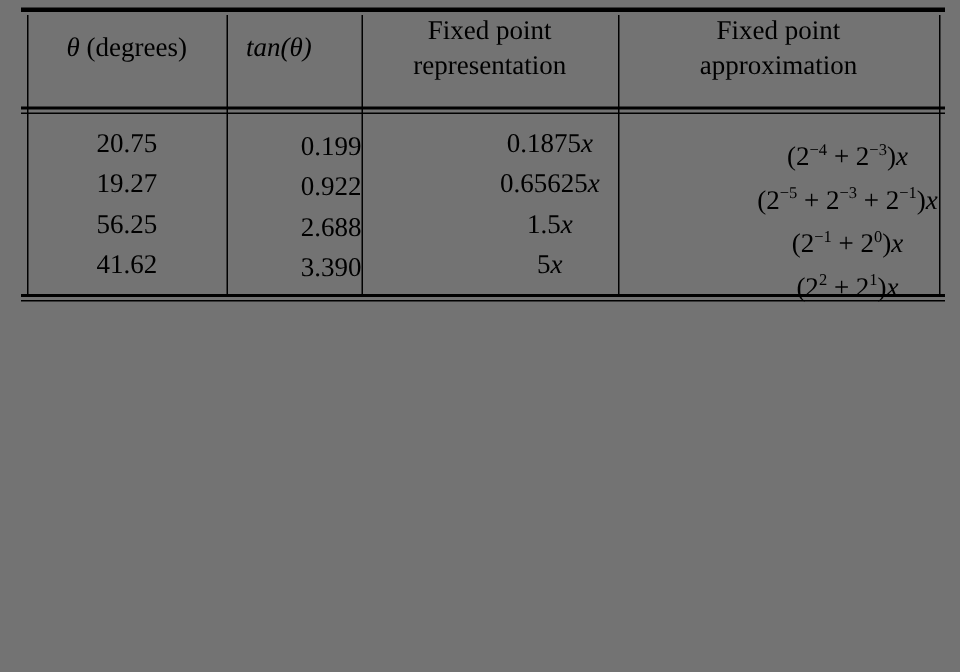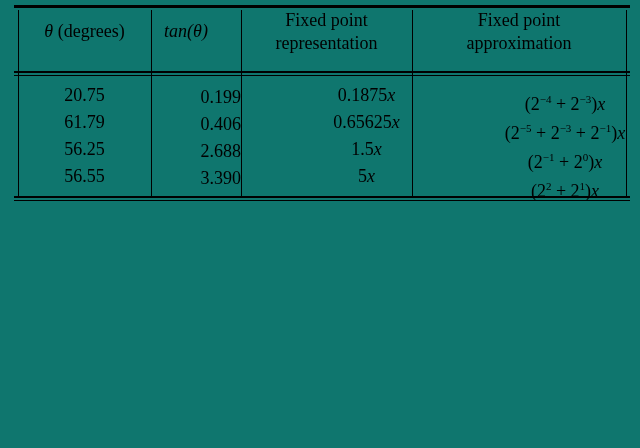--- a/index.html
+++ b/index.html
@@ -1,17 +1,17 @@
 <!DOCTYPE html>
 <html><head>
 <meta charset="utf-8">
 <style>
   html,body{margin:0;padding:0;background:#ffffff;}
   body{width:640px;height:448px;overflow:hidden;font-family:"Liberation Serif",serif;}
-  #root{position:relative;width:640px;height:448px;background:#0f766e;}
+  #root{position:relative;width:640px;height:448px;background:#737373;}
 
   
   .tbl-wrap{position:absolute;left:0;top:0;width:640px;height:210px;}
   .rule-top{position:absolute;left:14px;top:5px;width:616px;height:3px;background:#000;}
   .rule-mid1{position:absolute;left:14px;top:71px;width:616px;height:2px;background:#000;}
   .rule-mid2{position:absolute;left:14px;top:75px;width:616px;height:1px;background:#000;}
   .rule-bot1{position:absolute;left:14px;top:196px;width:616px;height:2px;background:#000;}
   .rule-bot2{position:absolute;left:14px;top:200px;width:616px;height:1px;background:#000;}
   .vrule{position:absolute;width:1px;background:#000;}
   .vr-a{left:18px;top:10px;height:186px;}
@@ -69,27 +69,27 @@
       <div>Fixed point</div>
       <div>representation</div>
     </div>
     <div class="hdr hdr-d">
       <div>Fixed point</div>
       <div>approximation</div>
     </div>
 
     <div class="cellcol col-a" id="col-theta">
         <div class="r">20.75</div>
-        <div class="r">61.79</div>
+        <div class="r">19.27</div>
         <div class="r">56.25</div>
-        <div class="r">56.55</div>
+        <div class="r">41.62</div>
       </div>
     <div class="cellcol col-b" id="col-tan">
         <div class="r">0.199</div>
-        <div class="r">0.406</div>
+        <div class="r">0.922</div>
         <div class="r">2.688</div>
         <div class="r">3.390</div>
       </div>
     <div class="cellcol col-c" id="col-approx">
         <div class="r">0.1875<span class="mvar">x</span></div>
         <div class="r">0.65625<span class="mvar">x</span></div>
         <div class="r">1.5<span class="mvar">x</span></div>
         <div class="r">5<span class="mvar">x</span></div>
       </div>
     <div class="cellcol col-d" id="col-repr">

